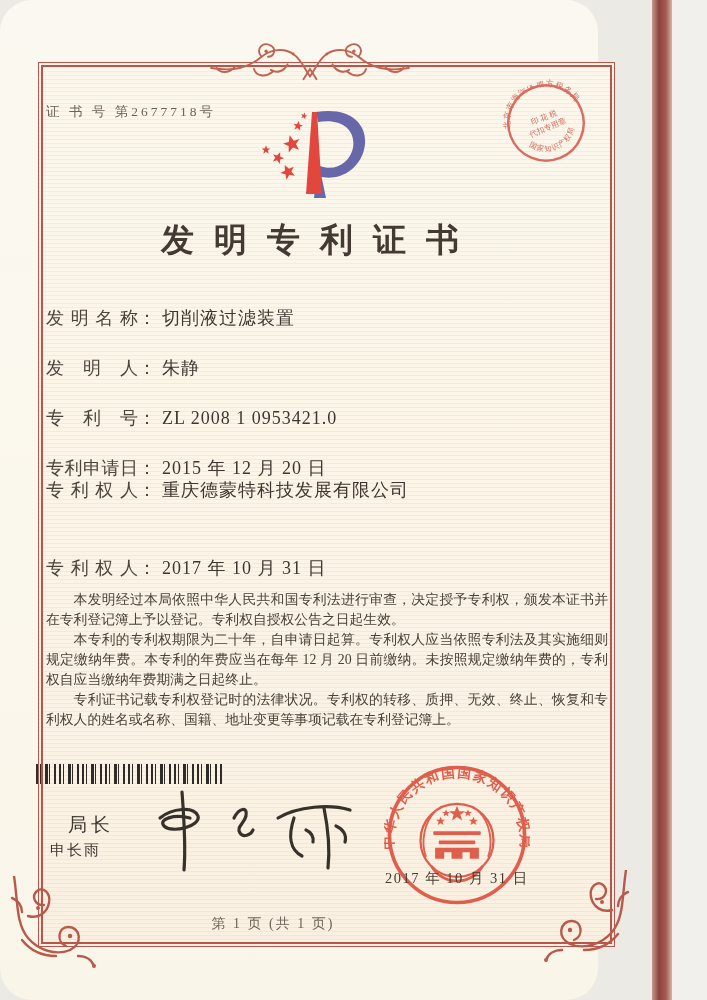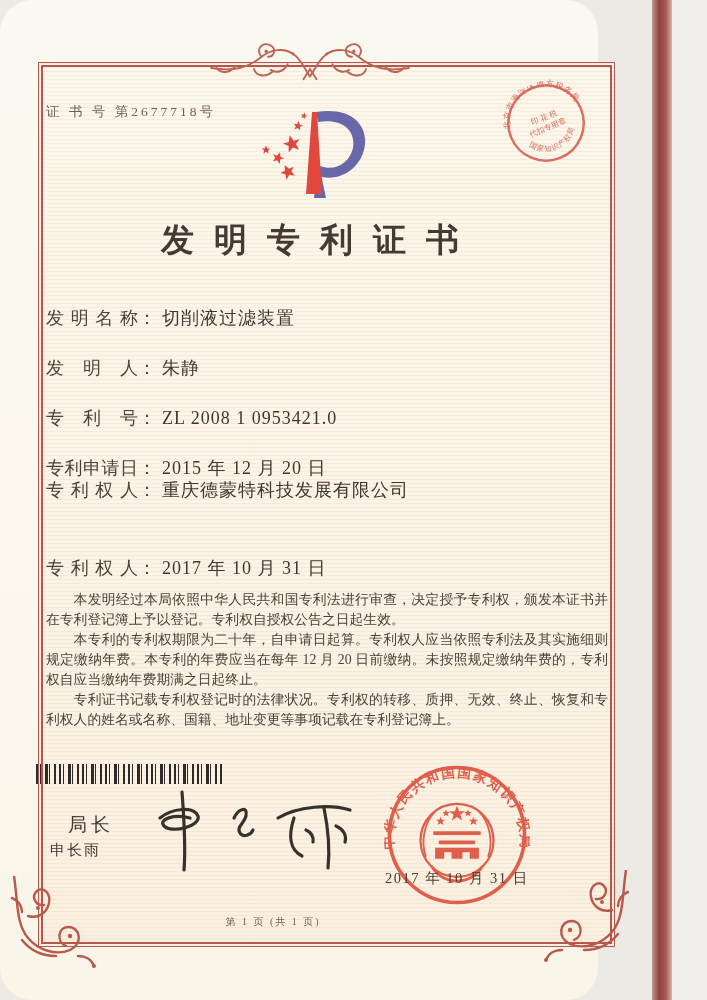--- a/index.html
+++ b/index.html
@@ -65,21 +65,21 @@
   .signer-name{position:absolute;left:50px;top:841px;font-size:15px;color:#3f3831;letter-spacing:2px;}
   .signature{position:absolute;left:138px;top:788px;width:226px;height:88px;}
   .office-seal{position:absolute;left:384px;top:762px;width:146px;height:146px;opacity:0.92;}
   .issue-date{
     position:absolute;left:385px;top:869px;font-size:14.5px;color:#463c31;
     letter-spacing:1.5px;z-index:5;
   }
   .tax-seal{position:absolute;left:505px;top:82px;width:82px;height:82px;transform:rotate(-22deg);opacity:0.85;}
   .footer{
     position:absolute;left:38px;top:915px;width:470px;text-align:center;
-    font-size:10px;color:#6e6258;letter-spacing:2px;
+    font-size:14px;color:#6e6258;letter-spacing:2px;
   }
   .orn-top{position:absolute;left:204px;top:40px;width:212px;height:56px;}
   .orn-bl{position:absolute;left:8px;top:876px;width:92px;height:92px;}
   .orn-br{position:absolute;left:540px;top:870px;width:92px;height:92px;transform:scaleX(-1);}
 </style>
 </head>
 <body>
 
 <div class="paper">
 

